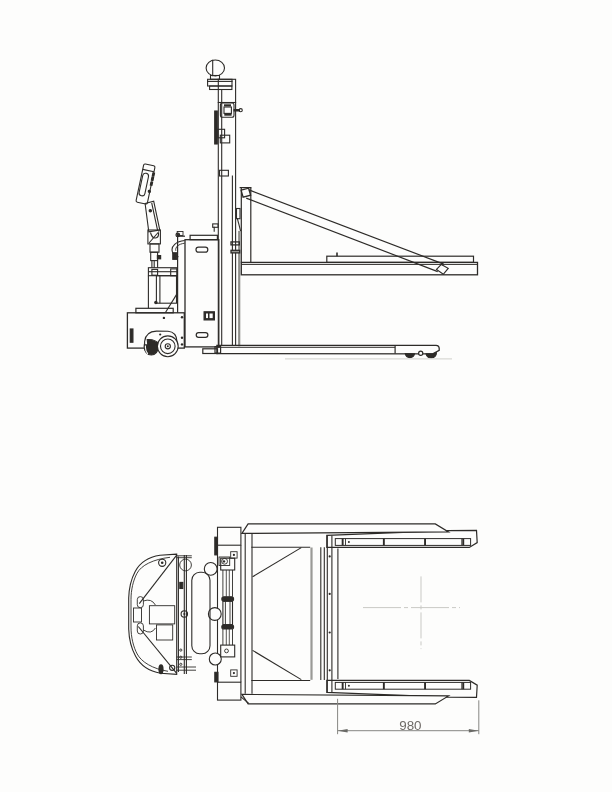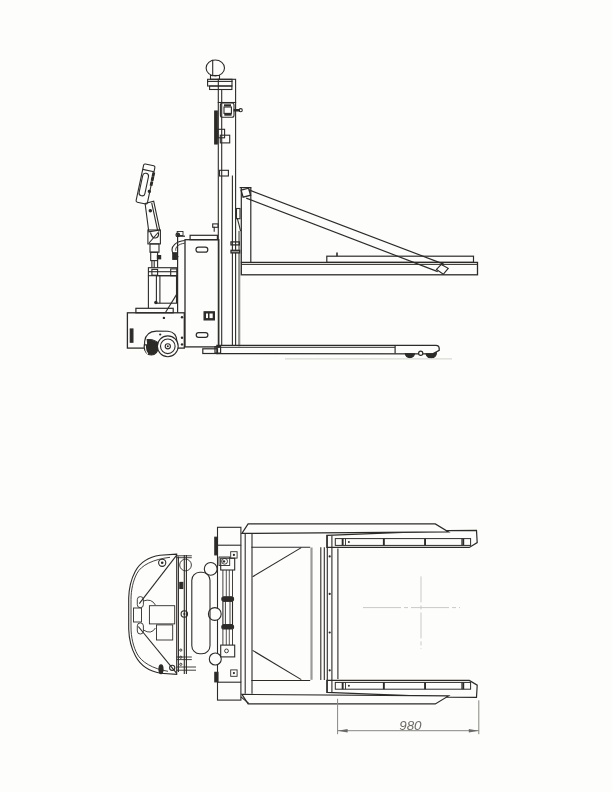--- a/index.html
+++ b/index.html
@@ -1,16 +1,16 @@
 <!DOCTYPE html>
 <html><head>
 <meta charset="utf-8">
 <style>
   html,body{margin:0;padding:0;background:#fdfdfc;}
-  .page{width:612px;height:792px;position:relative;font-family:"Liberation Sans",sans-serif;font-style:italic;}
+  .page{width:612px;height:792px;position:relative;font-family:"Liberation Sans",sans-serif;}
   svg{position:absolute;top:0;left:0;}
 </style>
 </head>
 <body>
 <div class="page">
 <svg width="612" height="792" viewBox="0 0 612 792">
 <rect x="0" y="0" width="612" height="792" fill="#fdfdfc"></rect>
 
 <g stroke="#2d2b28" fill="none" stroke-width="1.1" stroke-linecap="square">
 

